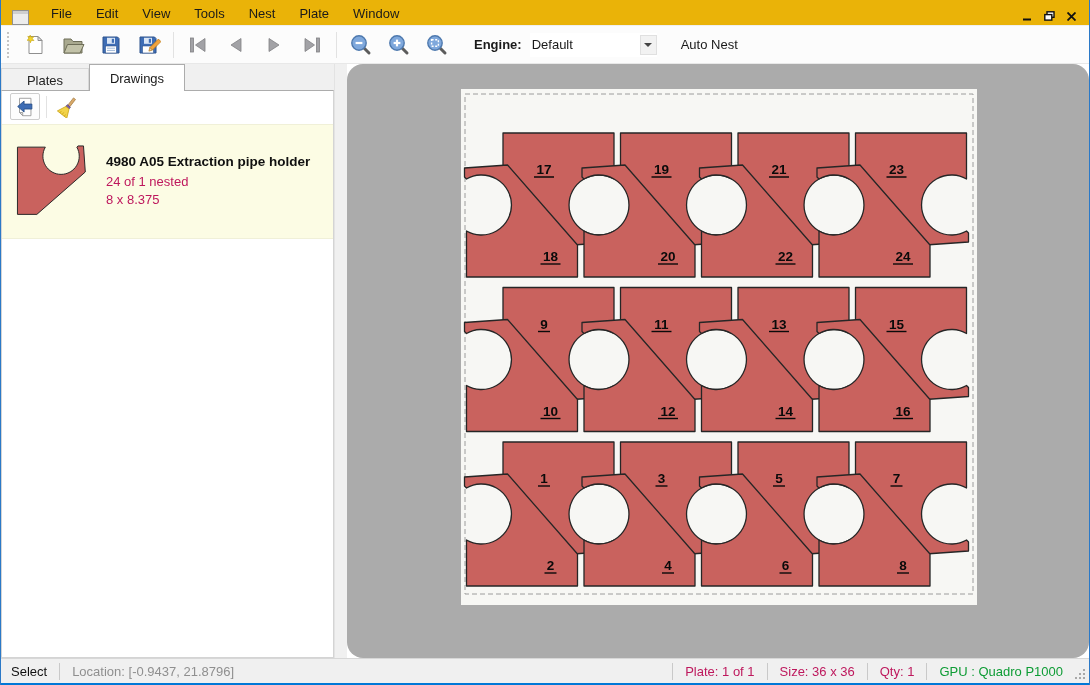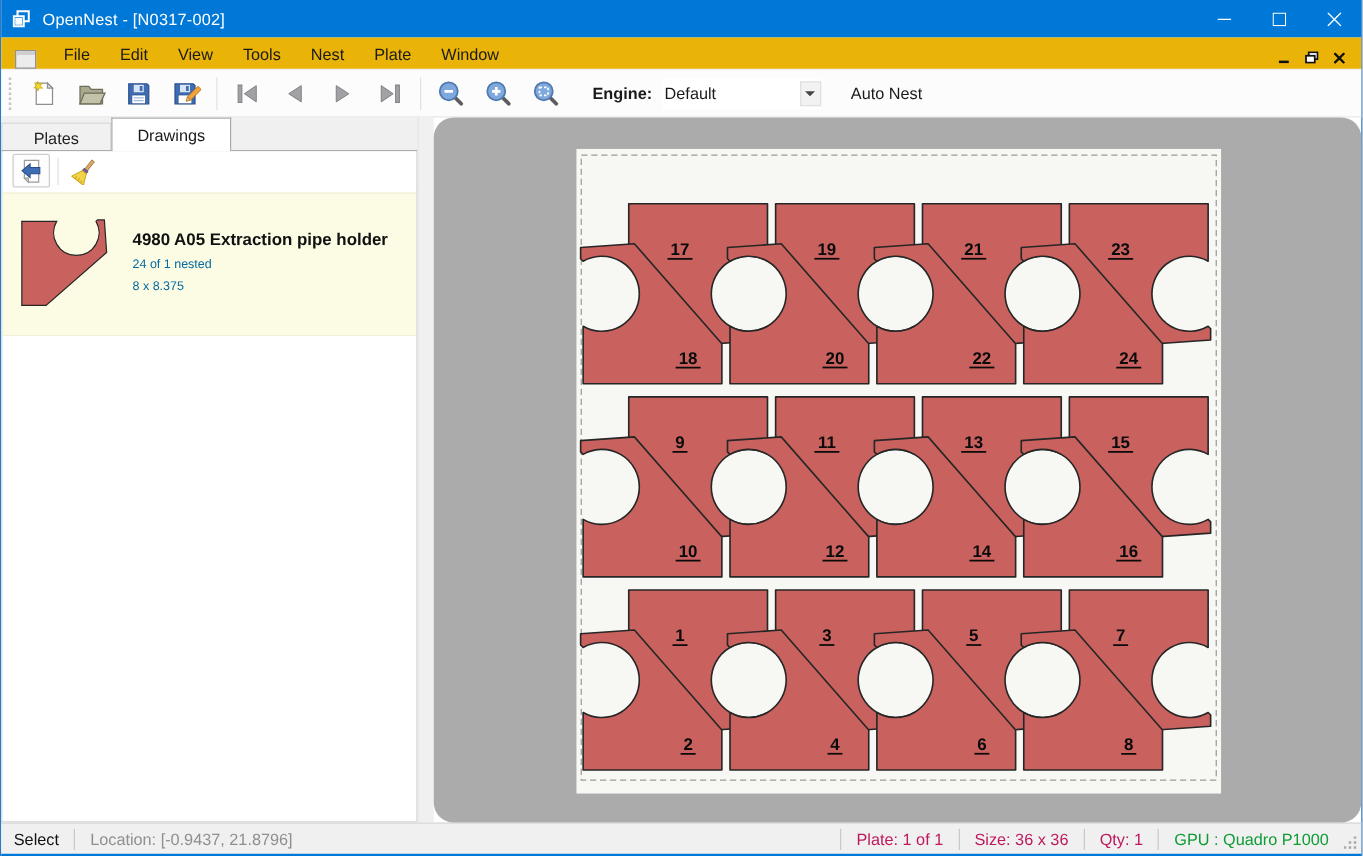--- a/index.html
+++ b/index.html
@@ -45,21 +45,21 @@
   .tab.inactive { height:23px; width:88px; background:#F1F1F1; border:1px solid #D9D9D9; border-bottom:none; color:#222; }
   .tab.active { height:27px; width:96px; background:#fff; border:1px solid #ACACAC; border-bottom:none; position:relative; z-index:2; }
   .panel-body { flex:1; background:#fff; border:1px solid #D4D4D4; border-top:1px solid #ACACAC; margin-top:-1px; display:flex; flex-direction:column; overflow:hidden; }
   .mini-toolbar { height:31px; display:flex; align-items:center; padding-left:8px; background:#FFFFFF; flex:0 0 auto; }
   .mini-btn { width:30px; height:27px; display:flex; align-items:center; justify-content:center; border:1px solid #CDCDCD; border-radius:2px; background:#FDFDFD; margin-right:4px; }
   .mini-btn.flat { border-color:transparent; background:transparent; }
   .mini-sep { width:1px; height:22px; background:#E2E2E2; margin:0 6px 0 2px; }
   .drawing-item { margin-top:2px; background:#FCFCE4; border-top:1px solid #F0F0D8; border-bottom:1px solid #F0F0D8; display:flex; align-items:center; padding:7px 10px; height:115px; flex:0 0 auto; }
   .thumb { width:84px; height:75px; flex:0 0 auto; margin-right:10px; }
   .drawing-text .t { font-weight:bold; font-size:13.5px; color:#111; margin-bottom:4px; }
-  .drawing-text .s { color:#0369a1; font-size:10px; line-height:18px; }
+  .drawing-text .s { color:#be185d; font-size:13px; line-height:18px; }
   .list-rest { flex:1; background:#fff; }
 
   
   .splitter { width:13px; background:#F0F0F0; flex:0 0 auto; border-left:1px solid #E3E3E3; }
   .canvas { flex:1; position:relative; background:#ABABAB; overflow:hidden; }
   .plate-svg { position:absolute; left:114px; top:25px; }
 
   
   .statusbar { height:25px; background:#F0F0F0; border-top:1px solid #D7D7D7; display:flex; align-items:center; font-size:13px; flex:0 0 auto; }
   .sb-cell { padding:0 12px; display:flex; align-items:center; height:100%; }
@@ -71,43 +71,20 @@
   .sb-gpu { font-weight:normal; }
   .sb-grip { width:14px; height:100%; display:flex; align-items:flex-end; justify-content:flex-end; padding:0 3px 3px 0; }
 
   .bottom-strip { height:2px; background:#0078D7; flex:0 0 auto; }
 </style>
 </head>
 <body>
 
 <div class="window">
 
-  <div class="titlebar" style="background: rgb(0, 120, 215);">
-    <svg class="appicon" viewBox="0 0 16 16">
-      <rect x="4" y="2" width="9" height="8" fill="none" stroke="#fff" stroke-width="1.6"></rect>
-      <rect x="1" y="6" width="8" height="8" fill="#0078D7" stroke="#fff" stroke-width="1.6"></rect>
-      <rect x="2.2" y="7.4" width="5.6" height="5.4" fill="#fff"></rect>
-    </svg>
-    <div class="title">OpenNest - [N0317-002]</div>
-    <div class="caption-btn">
-      <svg width="11" height="11" viewBox="0 0 11 11">
-          <line x1="0" y1="5.5" x2="11" y2="5.5" stroke="#fff" stroke-width="1"></line>
-        </svg>
-    </div>
-    <div class="caption-btn">
-      <svg width="11" height="11" viewBox="0 0 11 11">
-          <rect x="0.5" y="0.5" width="10" height="10" fill="none" stroke="#fff" stroke-width="1"></rect>
-        </svg>
-    </div>
-    <div class="caption-btn">
-      <svg width="11" height="11" viewBox="0 0 11 11">
-          <path d="M0,0 L11,11 M11,0 L0,11" stroke="#fff" stroke-width="1.1"></path>
-        </svg>
-    </div>
-  </div>
 
   <div class="menubar">
     <div class="mdiicon"></div>
     <div class="menu-item">File</div>
     <div class="menu-item">Edit</div>
     <div class="menu-item">View</div>
     <div class="menu-item">Tools</div>
     <div class="menu-item">Nest</div>
     <div class="menu-item">Plate</div>
     <div class="menu-item">Window</div>

